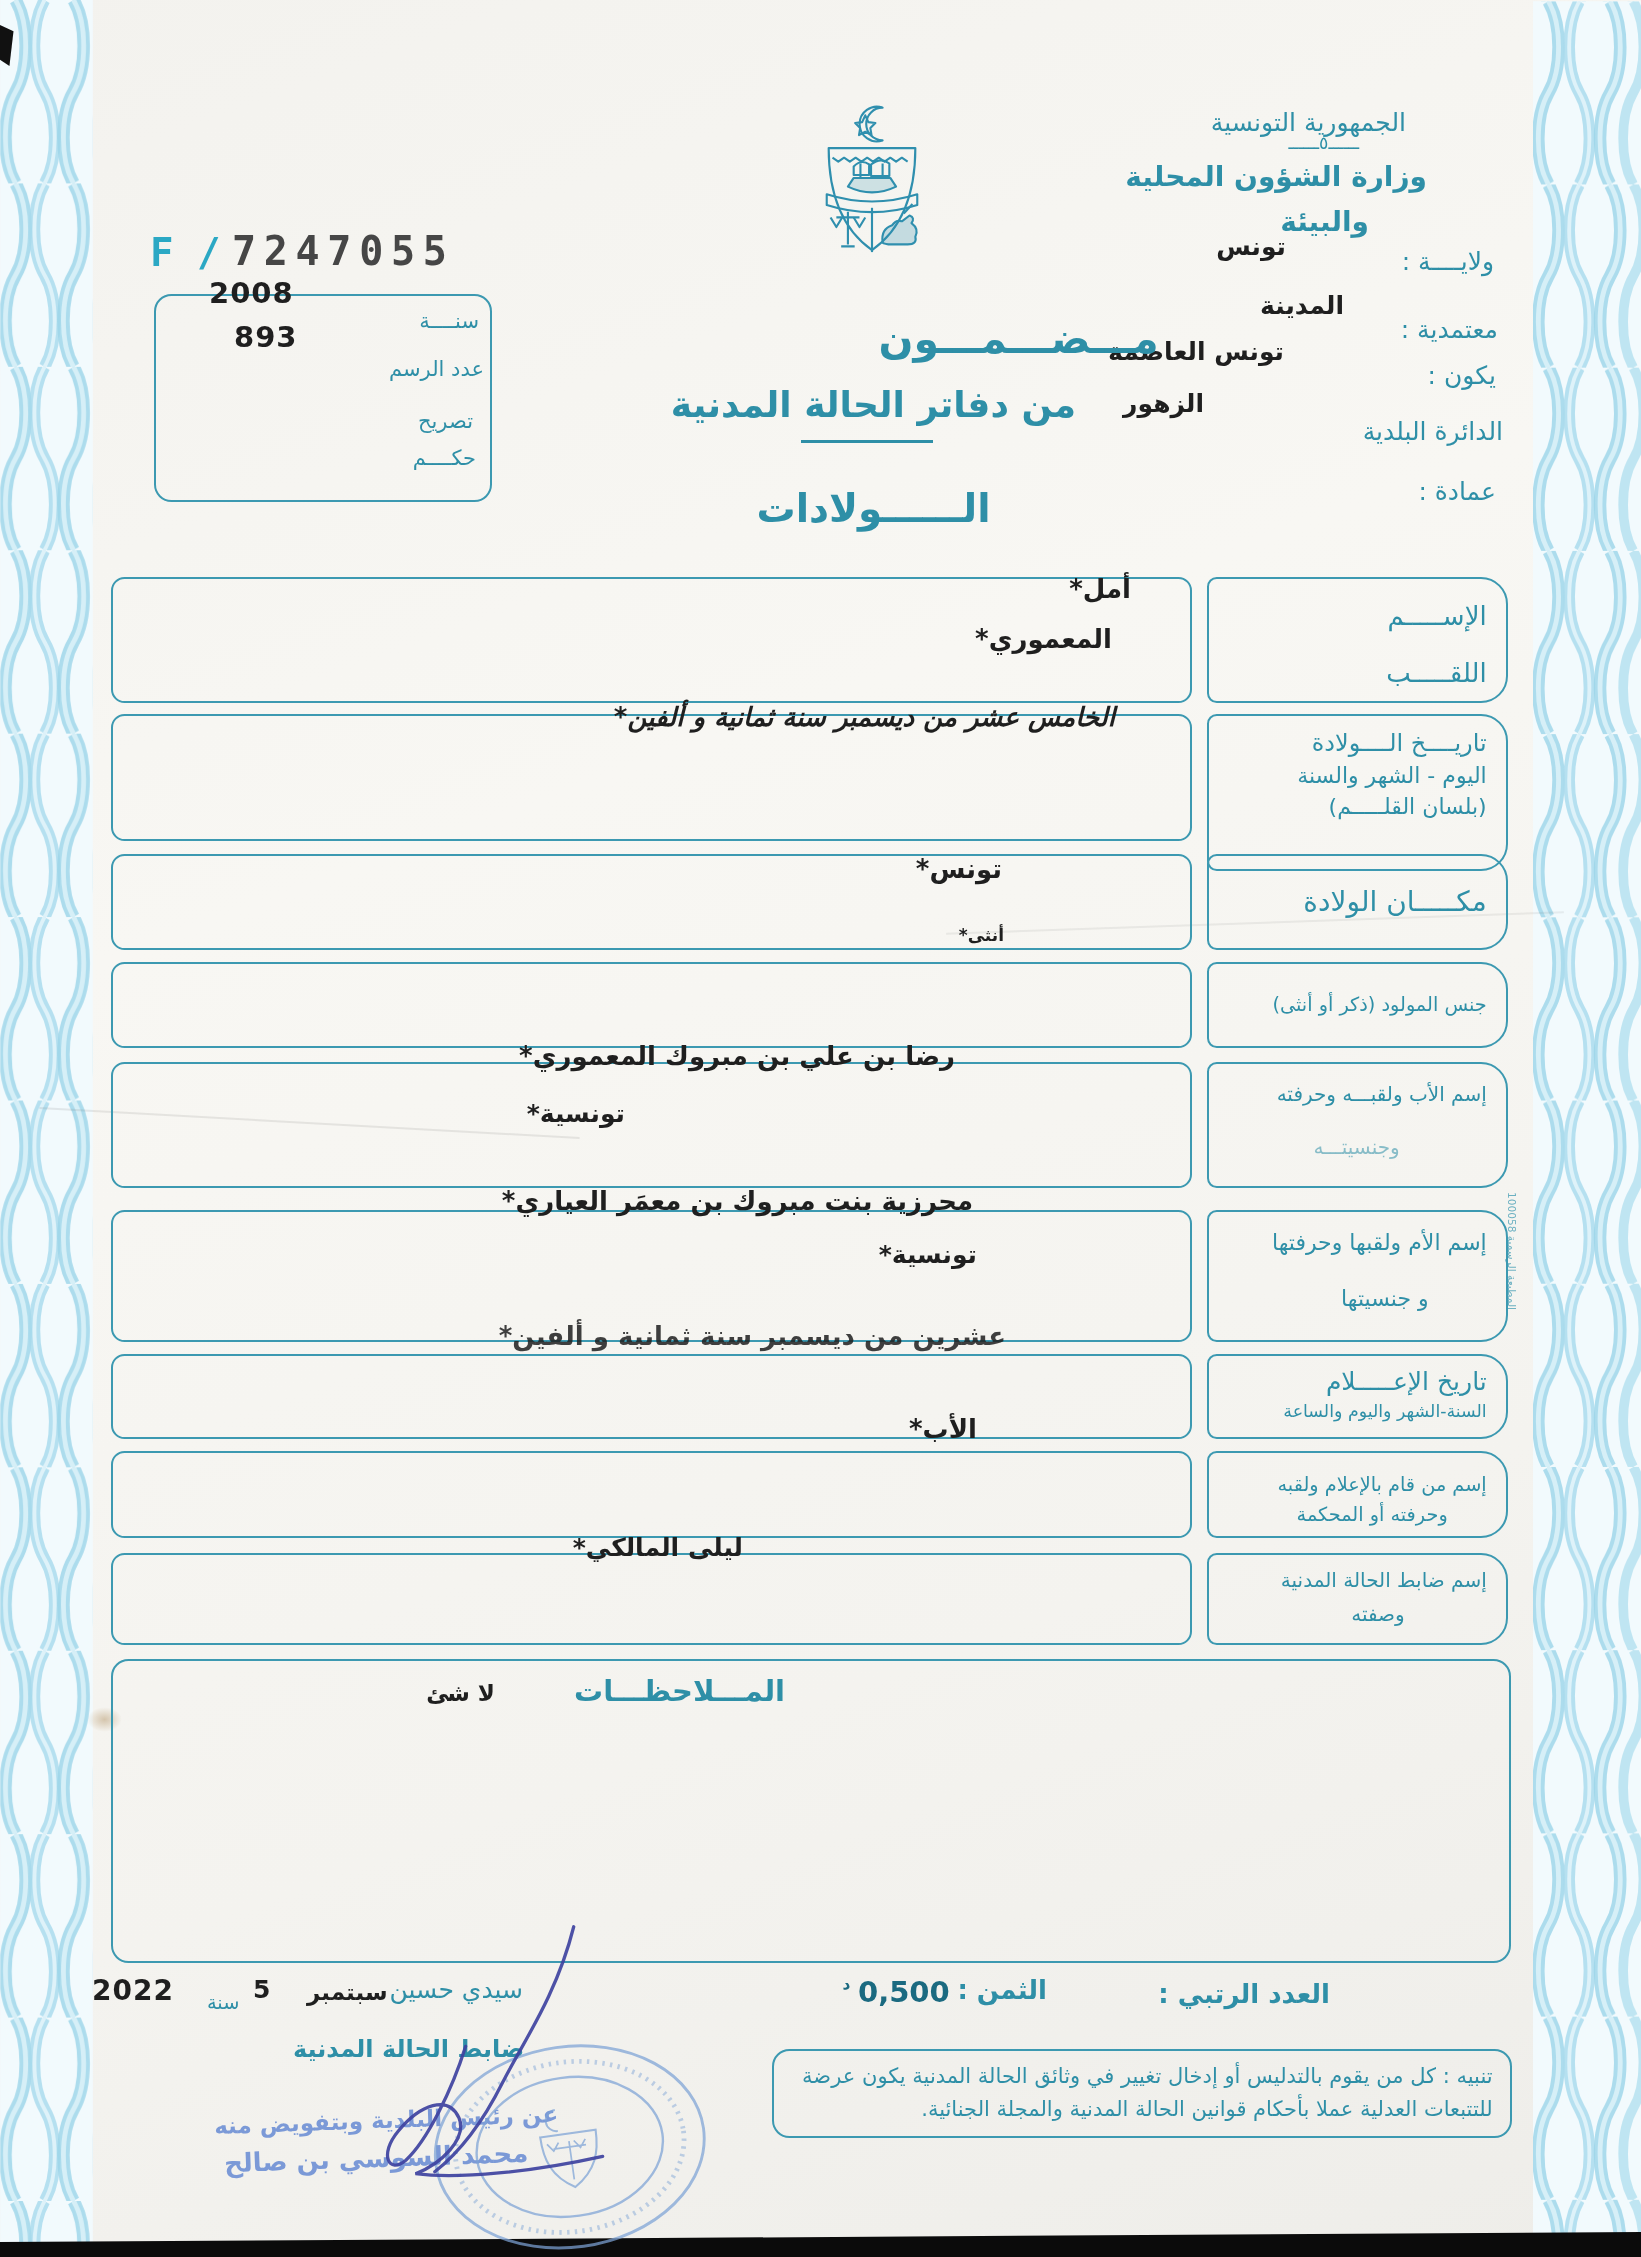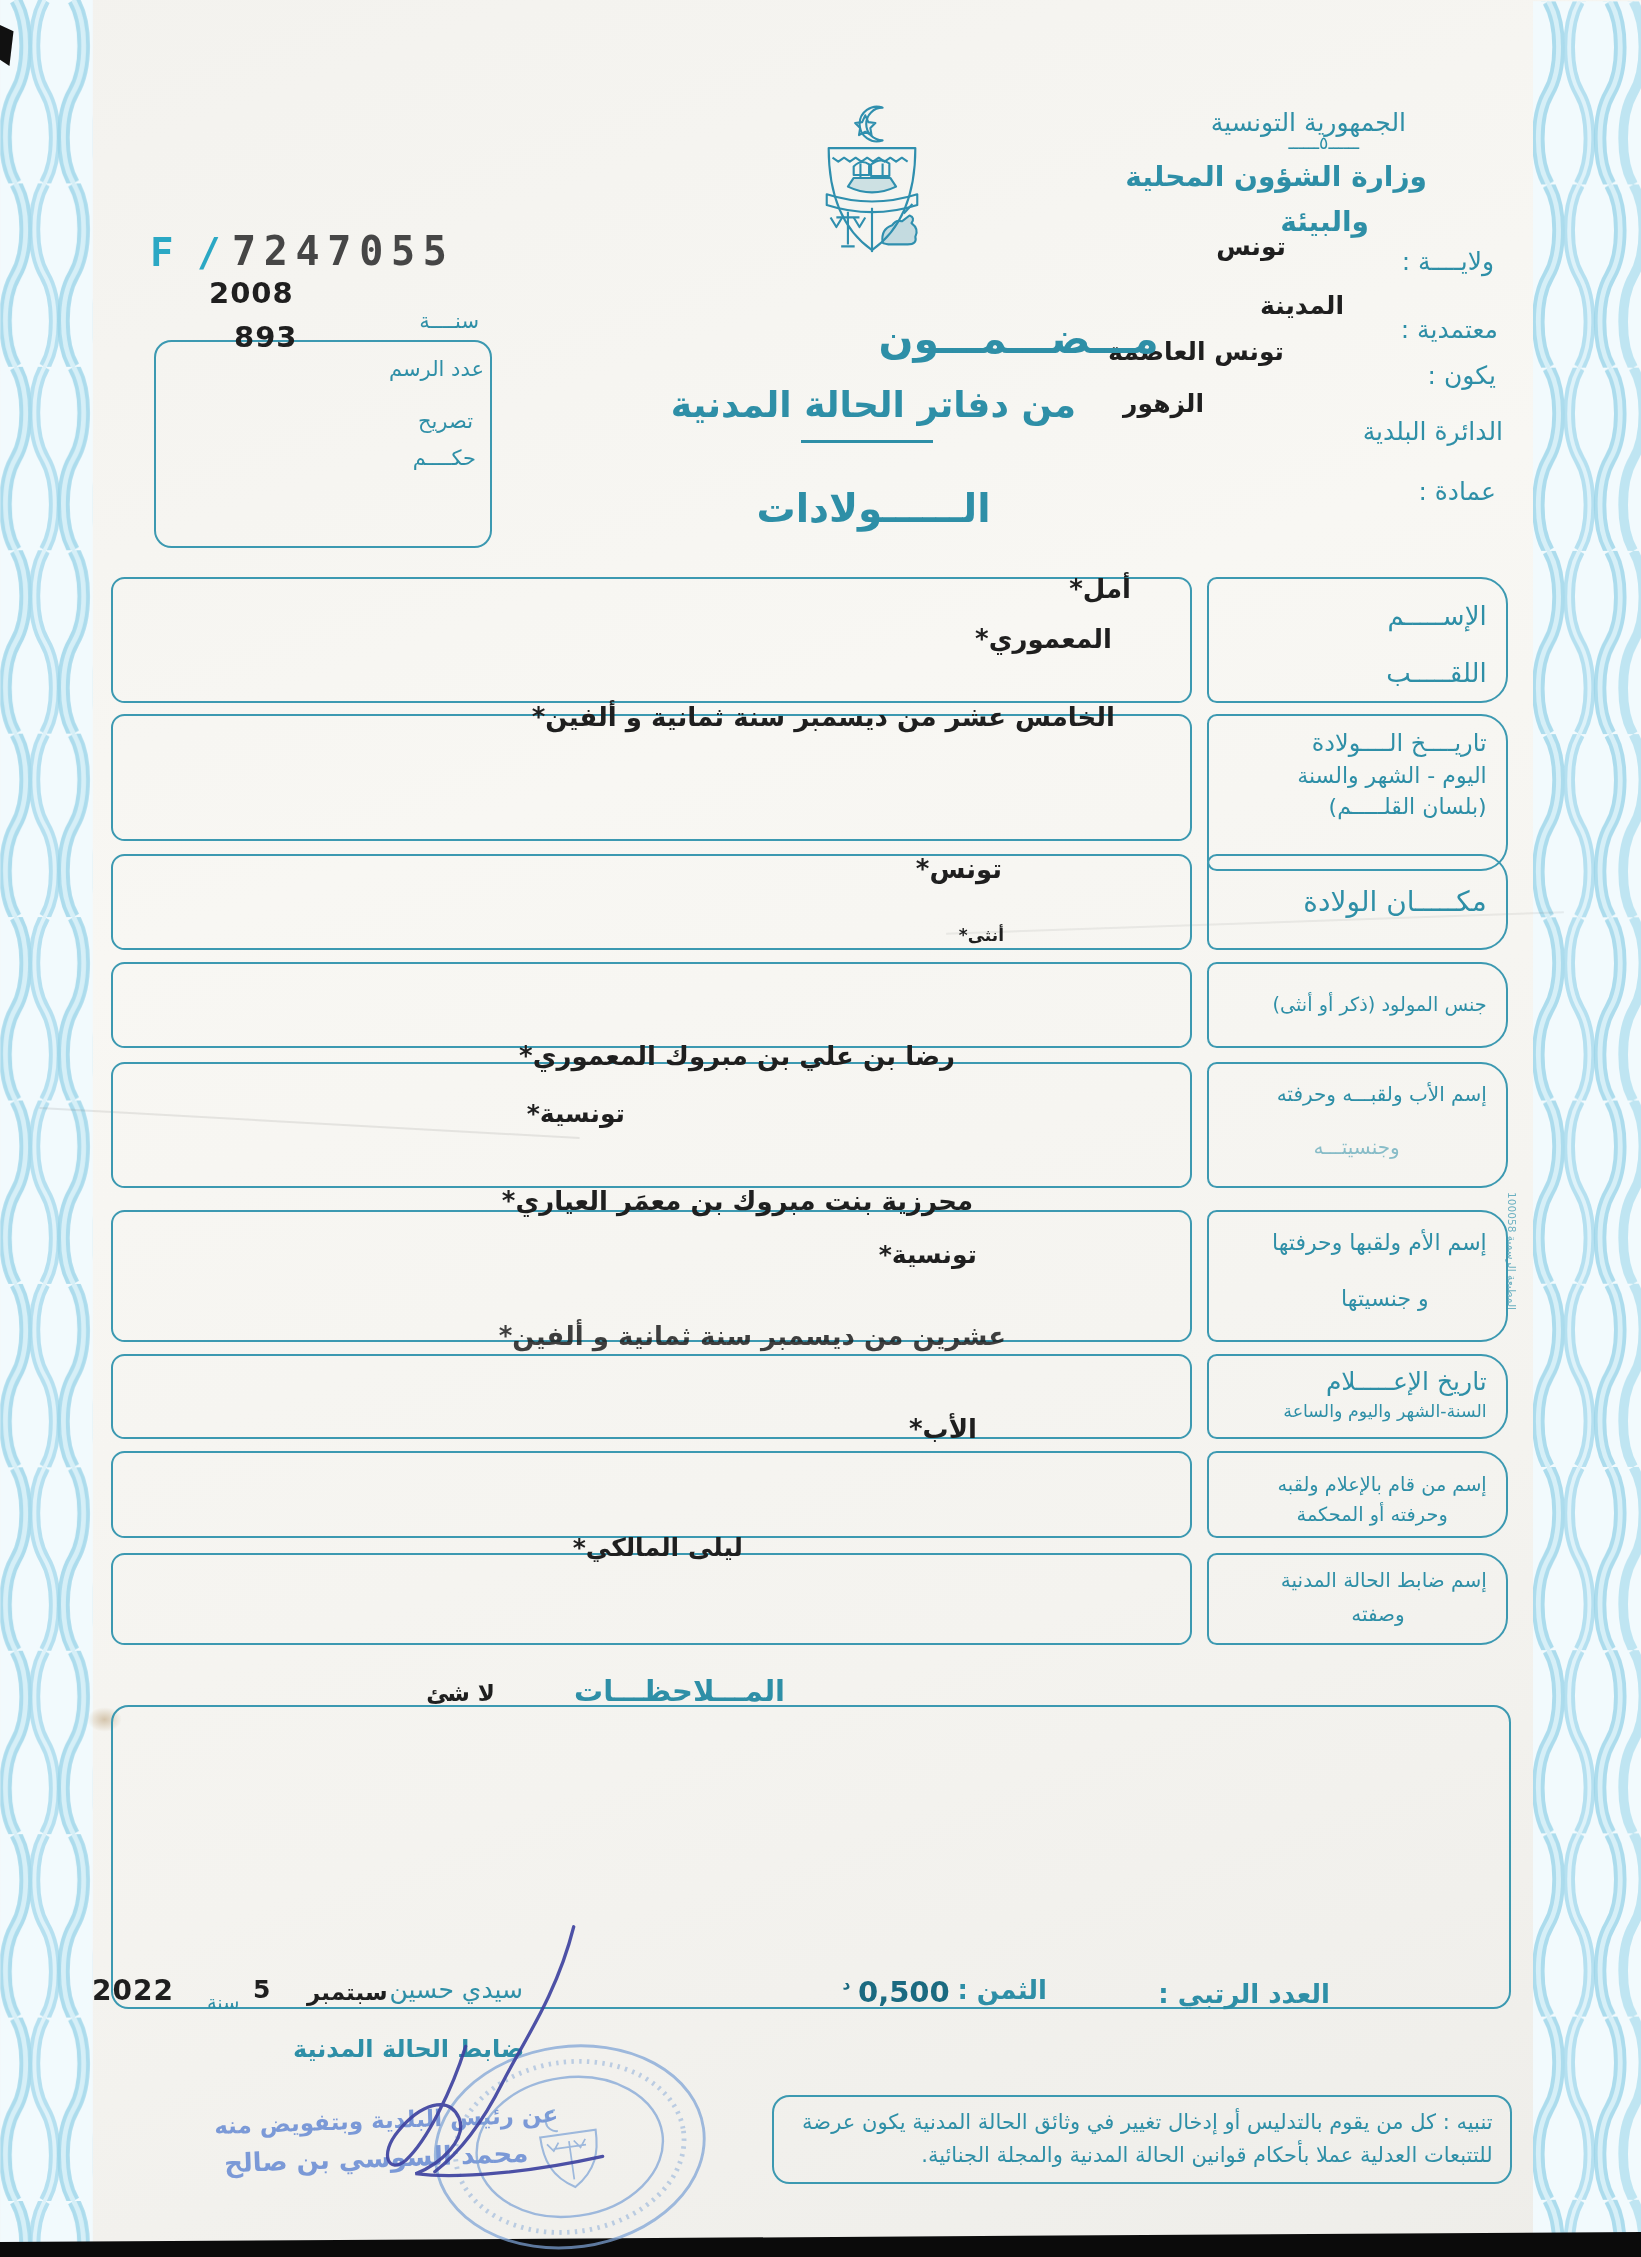--- a/index.html
+++ b/index.html
@@ -9,21 +9,21 @@
   .abs{position:absolute;white-space:nowrap;}
   .teal{color:#2e8fa7;}
   .tb{color:#2e8fa7;font-weight:bold;}
   .ink{color:#1f1f1f;font-weight:bold;}
   .stampblue{color:#6b8ed4;font-weight:bold;opacity:.88;}
   .vbox{position:absolute;left:111px;width:1081px;border:2.9px solid #3c99b1;border-radius:13.5px;box-sizing:border-box;}
   .lbox{position:absolute;left:1207px;width:301px;border:2.9px solid #3c99b1;border-radius:9.7px 27px 27px 9.7px;
         box-sizing:border-box;display:flex;flex-direction:column;color:#2e8fa7;
         padding:9.7px 19.3px 9.7px 9.7px;text-align:right;}
   .lbox span{display:block;line-height:1.3;}
-  .nbox{position:absolute;border:2.9px solid #3c99b1;border-radius:17.4px;box-sizing:border-box;margin-top:46px;}
+  .nbox{position:absolute;border:2.9px solid #3c99b1;border-radius:17.4px;box-sizing:border-box;}
   .crease{position:absolute;pointer-events:none;}
 </style>
 </head>
 <body>
 
 <div id="page">
 
   <svg class="abs" style="left:0;top:0" width="93" height="2257" viewBox="0 0 96 2338">
     <defs>
       <pattern id="wl" width="96" height="190" patternUnits="userSpaceOnUse">
@@ -121,21 +121,21 @@
   </div>
   <span class="abs ink" style="right:510px;top:574px;font-size:26px;">أمل*</span>
   <span class="abs ink" style="right:529px;top:624px;font-size:26px;">المعموري*</span>
 
   <div class="vbox" style="top:714px;height:127px;"></div>
   <div class="lbox" style="top:714px;height:157px;padding-top:11.6px;gap:2.9px;font-size:24px;">
     <span>تاريــــخ الــــولادة</span>
     <span style="font-size:22px;">اليوم - الشهر والسنة</span>
     <span style="font-size:22px;">(بلسان القلـــــم)</span>
   </div>
-  <span class="abs ink" style="right:526px;top:702px;font-size:26px;">الخامس عشر من ديسمبر سنة ثمانية و ألفين*</span>
+  <span class="abs ink" style="right:526px;top:702px;font-size:26px;font-style:italic;">الخامس عشر من ديسمبر سنة ثمانية و ألفين*</span>
 
   <div class="vbox" style="top:854px;height:96px;"></div>
   <div class="lbox" style="top:854px;height:96px;justify-content:center;font-size:28px;">
     <span>مكـــــان الولادة</span>
   </div>
   <span class="abs ink" style="right:639px;top:854px;font-size:26px;">تونس*</span>
 
   <div class="vbox" style="top:962px;height:86px;"></div>
   <div class="lbox" style="top:962px;height:86px;justify-content:center;font-size:19.3px;">
     <span>جنس المولود (ذكر أو أنثى)</span>

